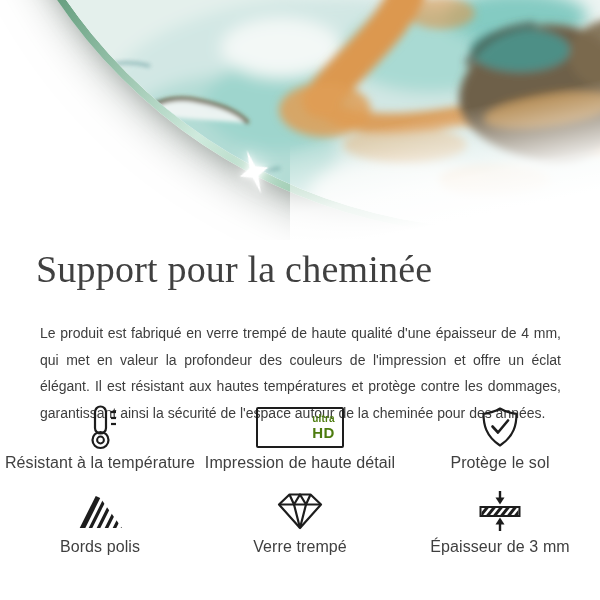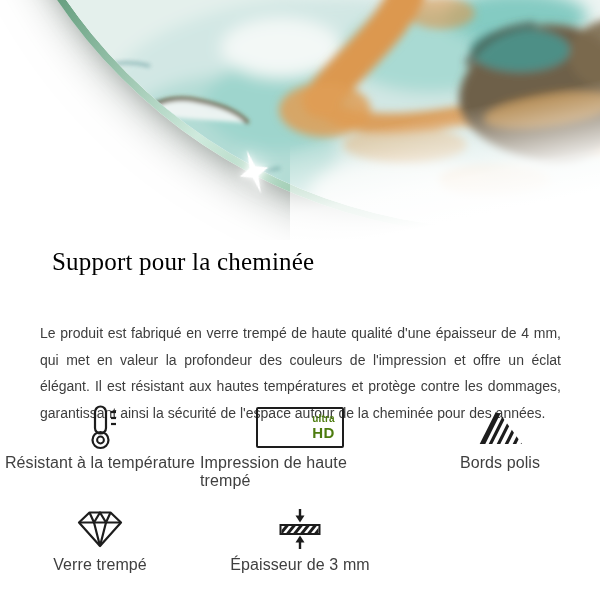--- a/index.html
+++ b/index.html
@@ -31,23 +31,23 @@
     pointer-events:none;
   }
   .sparkle{
     position:absolute;left:231px;top:149px;width:46px;height:46px;
     transform:rotate(-18deg);
     filter:drop-shadow(0 0 3px #fff) drop-shadow(0 0 9px rgba(255,255,255,.95));
   }
 
   
   .title{
-    position:absolute;left:52px;top:229px;width:540px;
+    position:absolute;left:36px;top:229px;width:540px;
     font-family:"Liberation Serif", serif;font-weight:400;
-    font-size:25px;line-height:31px;color:#000000;letter-spacing:.2px;
+    font-size:38px;line-height:31px;color:#404040;letter-spacing:.2px;
   }
   .title span{display:block;}
 
   
   .desc{
     position:absolute;left:40px;top:306px;width:521px;
     font-size:14px;line-height:26.5px;color:#3d3d3d;text-align:justify;
   }
 
   
@@ -157,23 +157,32 @@
     <div class="feature-label">Résistant à la température</div>
   </div>
 
   <div class="feature">
     <div class="icon-box">
       <div class="hd-box">
         <span class="hd-top">ultra</span>
         <span class="hd-bottom">HD</span>
       </div>
     </div>
-    <div class="feature-label">Impression de haute trempé</div>
-  </div>
-
+    <div class="feature-label">Impression de haute détail</div>
+  </div>
+
+  <div class="feature">
+    <div class="icon-box">
+      <svg class="icon" width="46" height="45" viewBox="0 0 46 45">
+        <path d="M23 3.5 C18 6.5 12 8.2 6.5 8.8 C6.5 19 8.5 31 23 40.5 C37.5 31 39.5 19 39.5 8.8 C34 8.2 28 6.5 23 3.5 Z" stroke-linejoin="round"></path>
+        <path d="M15.5 21.5 L21 27.5 L31 15.5" stroke-width="2.6" stroke-linecap="round" stroke-linejoin="round"></path>
+      </svg>
+    </div>
+    <div class="feature-label">Protège le sol</div>
+  </div>
 
   <div class="feature">
     <div class="icon-box">
       <svg width="46" height="42" viewBox="0 0 46 42">
         <defs>
             <clipPath id="triClip">
               <path d="M1 38 L19 2 L45 38 Z"></path>
             </clipPath>
           </defs>
         <g clip-path="url(#triClip)" stroke="#1d1d1d">

